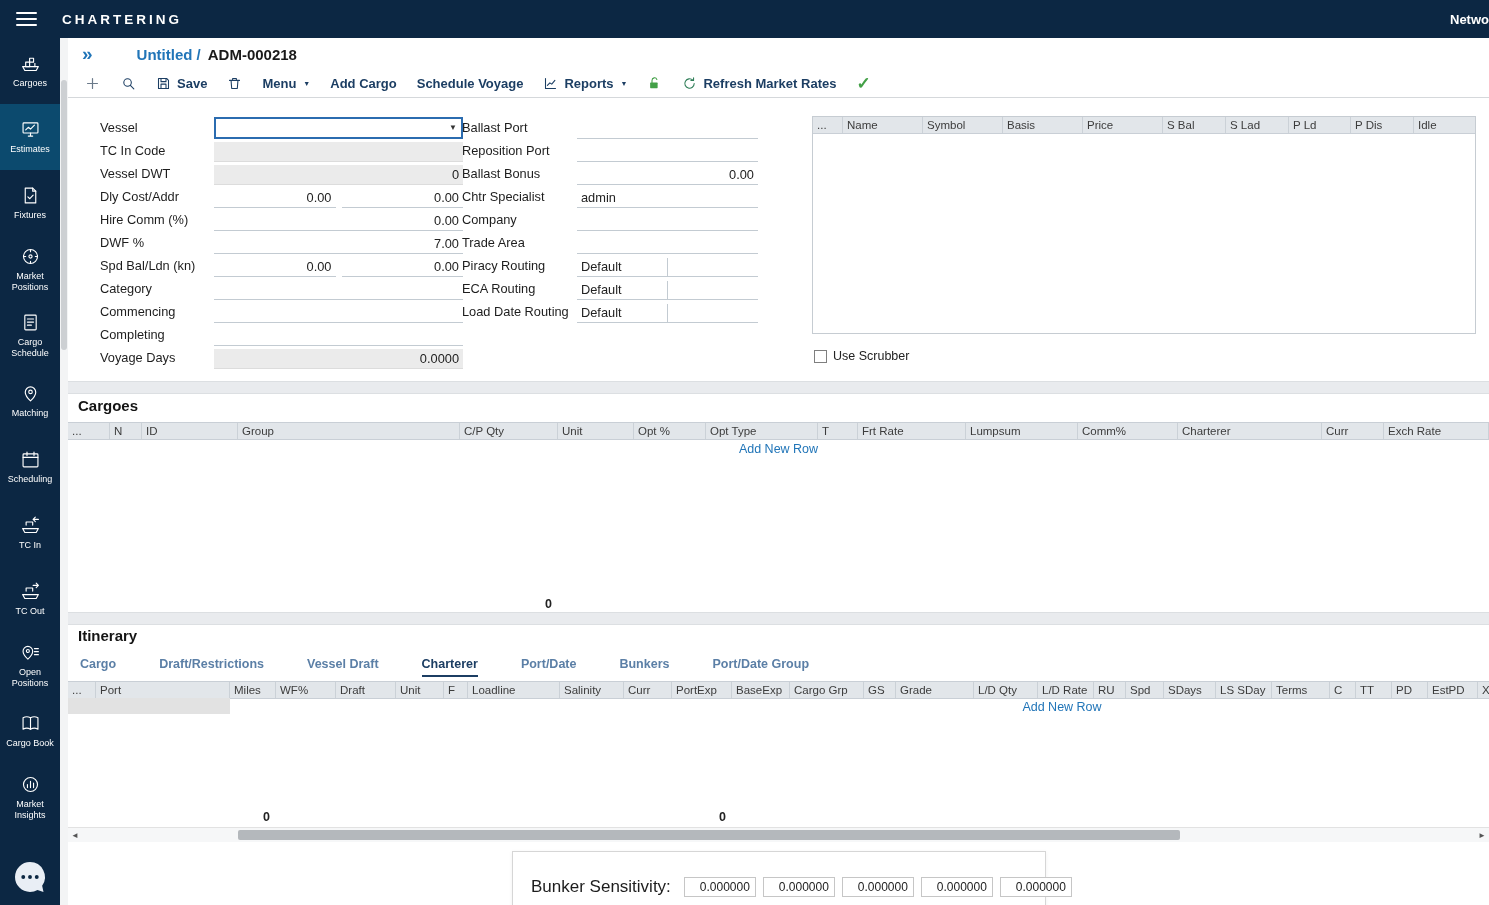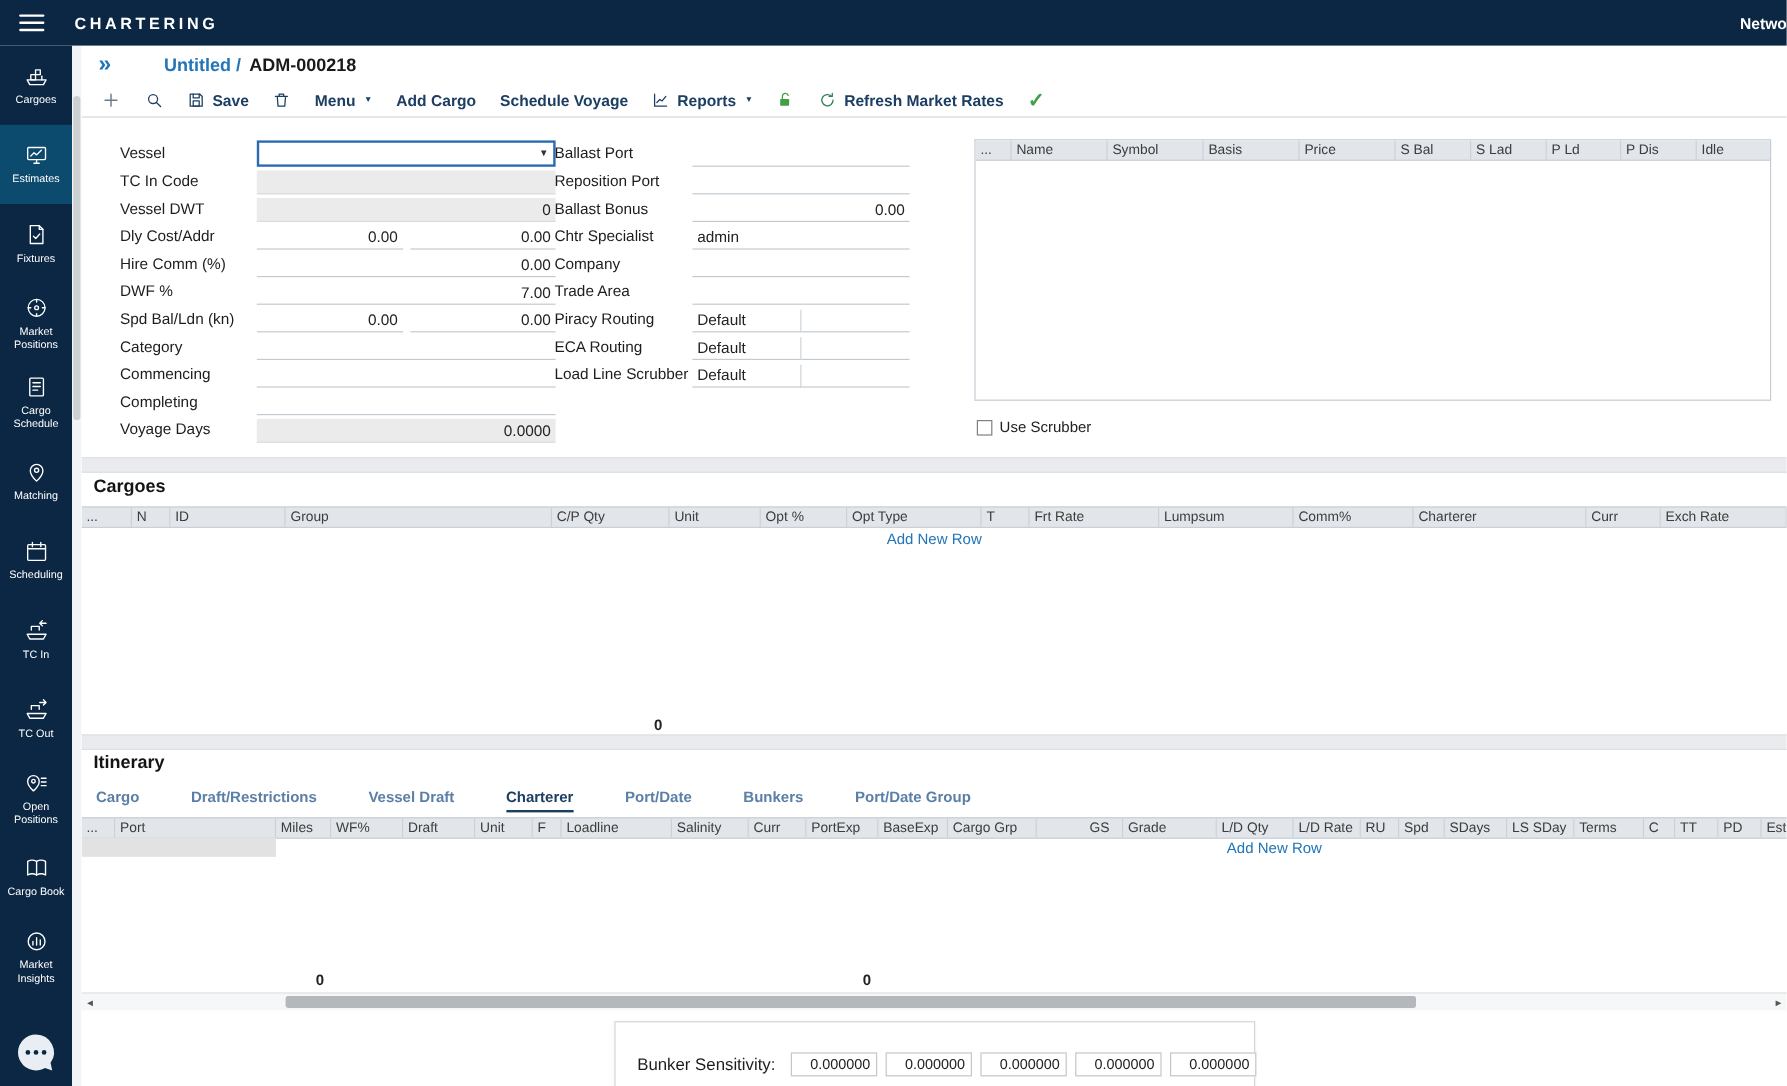--- a/index.html
+++ b/index.html
@@ -97,21 +97,21 @@
   .tab{font-size:12.5px;font-weight:700;color:#5b7fa6;padding-bottom:4px;cursor:pointer;white-space:nowrap;}
   .tab.active{color:#1c3e63;border-bottom:2px solid #1c3e63;}
 
   .hscroll{position:absolute;top:789px;left:0;width:1421px;height:15px;background:#f6f7f8;border-top:1px solid #e2e2e2;box-sizing:border-box;}
   .hs-arrow{position:absolute;top:0;width:14px;height:14px;display:flex;align-items:center;justify-content:center;font-size:8px;color:#555;cursor:pointer;}
   .hs-left{left:0;} .hs-right{right:0;}
   .hs-thumb{position:absolute;left:170px;top:2px;width:942px;height:10px;background:#b4b8bc;border-radius:2px;cursor:grab;}
 
   .bunker{position:absolute;top:813px;left:444px;width:534px;height:70px;background:#fff;border:1px solid #d6d6d6;
           box-sizing:border-box;display:flex;align-items:flex-start;padding:25px 0 0 18px;box-shadow:0 1px 4px rgba(0,0,0,.06);}
-  .bunker-label{font-size:14px;color:#1d1d1d;line-height:20px;margin-right:13px;white-space:nowrap;}
+  .bunker-label{font-size:17px;color:#1d1d1d;line-height:20px;margin-right:13px;white-space:nowrap;}
   #bunker-inputs{display:flex;gap:7px;}
   .bunker-inp{width:72px;height:20px;border:1px solid #c6c6c6;box-sizing:border-box;display:flex;align-items:center;
               justify-content:flex-end;padding-right:5px;font-size:12px;color:#222;background:#fff;}
 </style>
 </head>
 <body>
 
 <header class="topbar">
   <div class="hamburger">
       <span></span>
@@ -458,21 +458,21 @@
     <div class="frow">
       <span class="flabel">ECA Routing</span>
       <div class="fctrl">
           <div class="pair">
         <div class="inp first">Default</div>
         <div class="inp"></div>
       </div>
         </div>
     </div>
     <div class="frow">
-      <span class="flabel">Load Line Scrubber</span>
+      <span class="flabel">Load Date Routing</span>
       <div class="fctrl">
           <div class="pair">
         <div class="inp first">Default</div>
         <div class="inp"></div>
       </div>
         </div>
     </div>
   </section>
 
   <div class="mkt">
@@ -537,21 +537,21 @@
       <div class="th" style="width: 60px;">WF%</div>
       <div class="th" style="width: 60px;">Draft</div>
       <div class="th" style="width: 48px;">Unit</div>
       <div class="th" style="width: 24px;">F</div>
       <div class="th" style="width: 92px;">Loadline</div>
       <div class="th" style="width: 64px;">Salinity</div>
       <div class="th" style="width: 48px;">Curr</div>
       <div class="th" style="width: 60px;">PortExp</div>
       <div class="th" style="width: 58px;">BaseExp</div>
       <div class="th" style="width: 74px;">Cargo Grp</div>
-      <div class="th" style="width: 32px; margin-left: 40px;">GS</div>
+      <div class="th" style="width: 32px;">GS</div>
       <div class="th" style="width: 78px;">Grade</div>
       <div class="th" style="width: 64px;">L/D Qty</div>
       <div class="th" style="width: 56px;">L/D Rate</div>
       <div class="th" style="width: 32px;">RU</div>
       <div class="th" style="width: 38px;">Spd</div>
       <div class="th" style="width: 52px;">SDays</div>
       <div class="th" style="width: 56px;">LS SDay</div>
       <div class="th" style="width: 58px;">Terms</div>
       <div class="th" style="width: 26px;">C</div>
       <div class="th" style="width: 36px;">TT</div>

